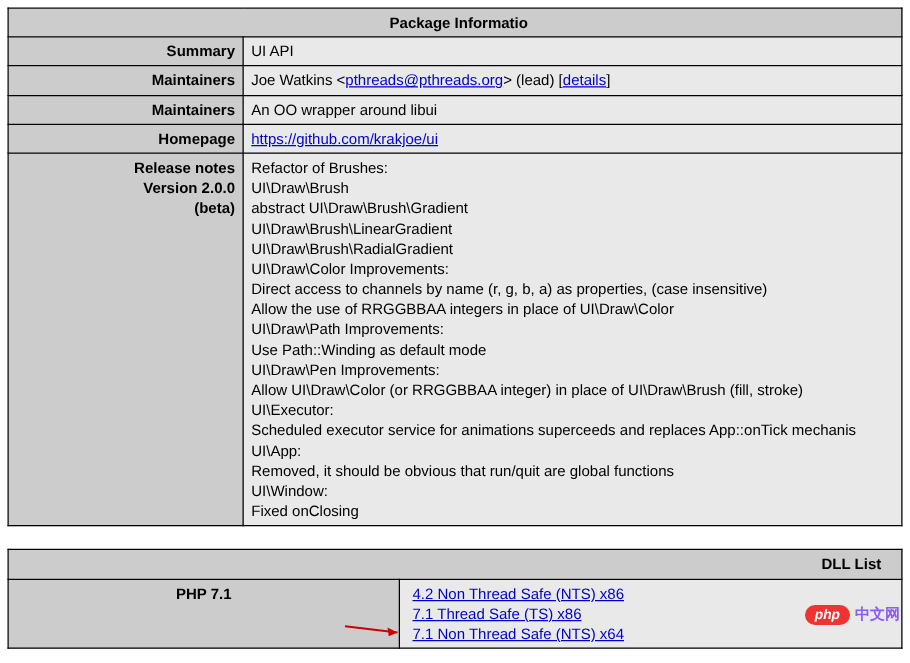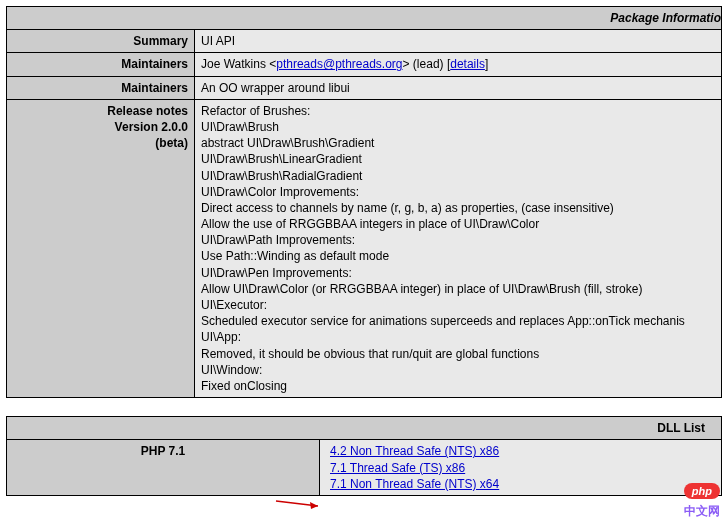--- a/index.html
+++ b/index.html
@@ -22,23 +22,21 @@
       padding: 3px 6px;
       vertical-align: top;
       line-height: 1.35;
     }
     .header-row {
       background: #ccc;
       font-weight: bold;
       text-align: center;
     }
     .header-cell-full {
-      text-align: right;
       padding-right: 0;
-      font-style: italic;
     }
     .label-cell {
       background: #ccc;
       font-weight: bold;
       text-align: right;
       width: 175px;
     }
     .value-cell {
       background: #e9e9e9;
     }
@@ -72,21 +70,20 @@
       pointer-events: none;
     }
     .watermark {
       position: absolute;
       right: 8px;
       top: 483px;
       display: flex;
       align-items: center;
       gap: 4px;
       font-size: 12px;
-      flex-direction: column;
     }
     .badge {
       background: #e33;
       color: #fff;
       font-weight: bold;
       font-style: italic;
       padding: 2px 8px;
       border-radius: 10px;
       font-size: 11px;
     }
@@ -115,20 +112,26 @@
       <span>Joe Watkins &lt;</span><a href="#">pthreads@pthreads.org</a><span>&gt; (lead) [</span><a href="#">details</a><span>]</span>
     </td>
   </tr>
 
 
   <tr>
     <td class="label-cell">Maintainers</td>
     <td class="value-cell">An OO wrapper around libui</td>
   </tr>
 
+  <tr>
+    <td class="label-cell">Homepage</td>
+    <td class="value-cell">
+      <a href="#">https://github.com/krakjoe/ui</a>
+    </td>
+  </tr>
 
   <tr>
     <td class="label-cell multiline">Release notes
 Version 2.0.0
 (beta)</td>
     <td class="value-cell multiline">Refactor of Brushes:
 UI\Draw\Brush
 abstract UI\Draw\Brush\Gradient
 UI\Draw\Brush\LinearGradient
 UI\Draw\Brush\RadialGradient

